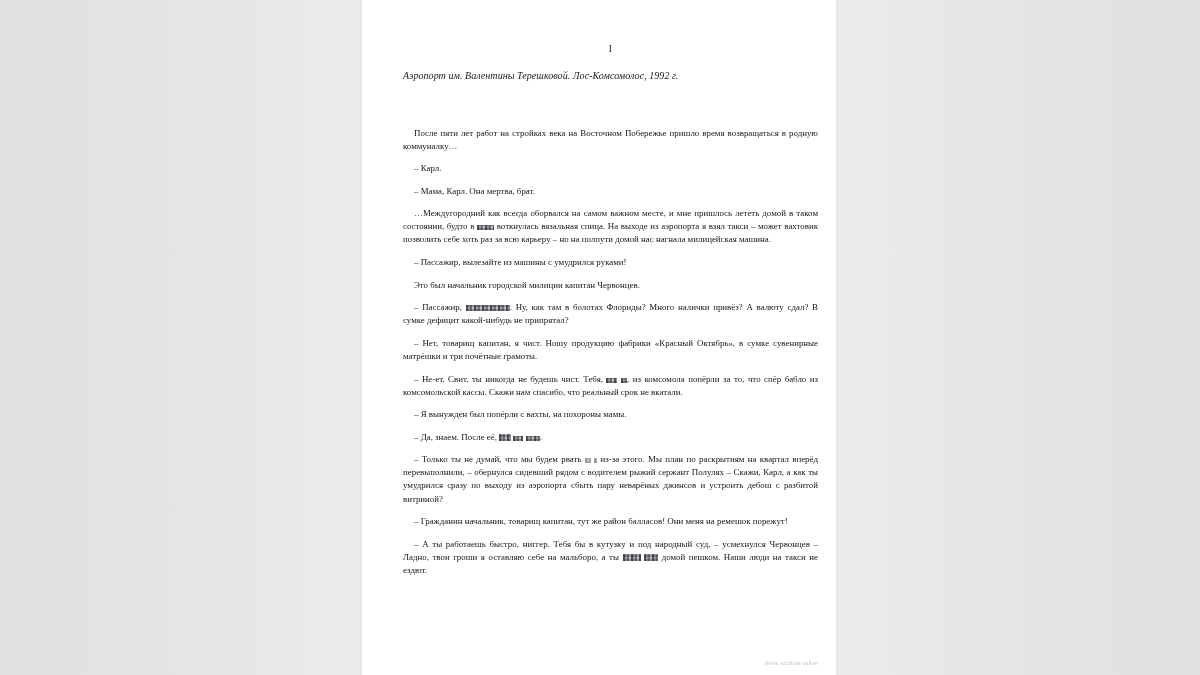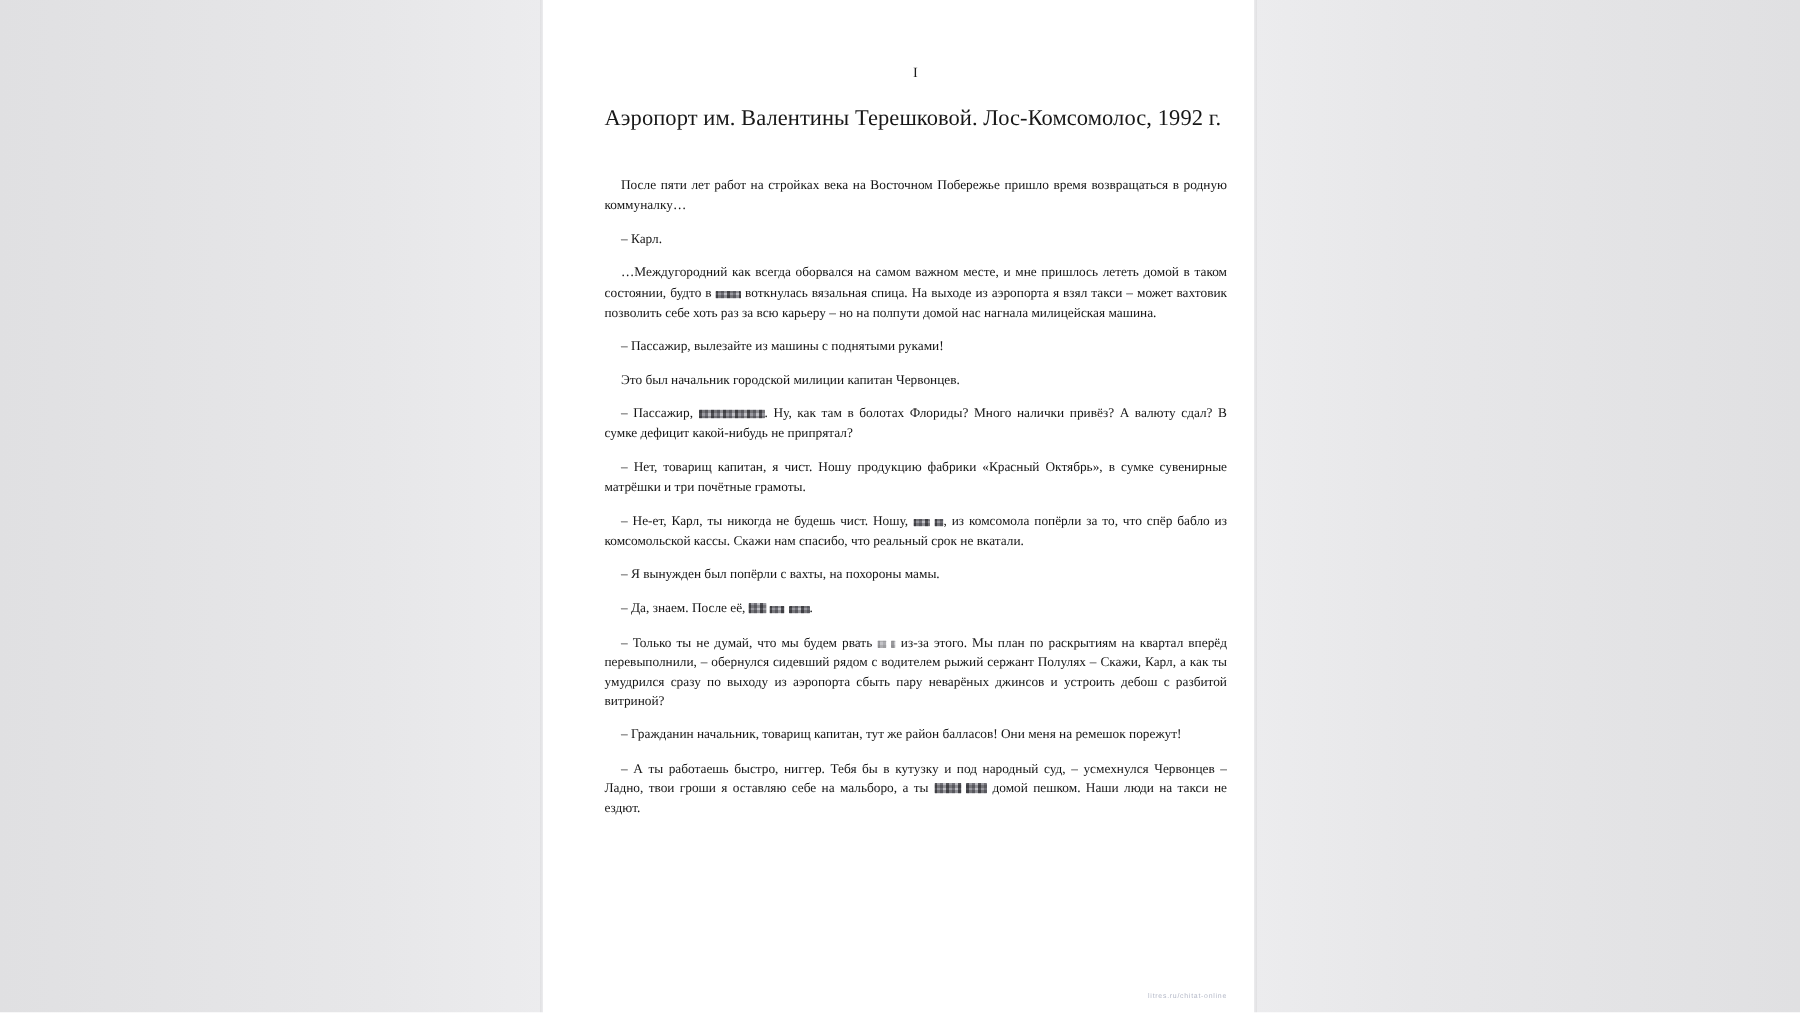--- a/index.html
+++ b/index.html
@@ -68,29 +68,30 @@
     text-align: center;
     font-size: 9.5px;
     color: #1c1c1c;
     margin: 0;
     padding-top: 44px;
     letter-spacing: 0.5px;
     font-weight: 400;
   }
 
   .dateline {
-    font-size: 15px;
+    font-style: italic;
+    font-size: 10px;
     color: #171717;
     margin: 15px 0 0 0;
     line-height: 1.35;
     letter-spacing: 0.05px;
   }
 
   .body-block {
-    margin-top: 28px;
+    margin-top: 44px;
   }
 
   p.para {
     margin: 0 0 9.5px 0;
     font-size: 8.9px;
     line-height: 1.47;
     color: #161616;
     text-align: justify;
     text-justify: inter-word;
     hyphens: none;
@@ -146,26 +147,27 @@
   <div id="page">
     <div id="text-column">
 
       <div class="chapter-number">I</div>
 
       <div class="dateline">Аэропорт им. Валентины Терешковой. Лос-Комсомолос, 1992 г.</div>
 
       <div class="body-block" id="body-block">
           <p class="para first-indent" id="p1"><span>После пяти лет работ на стройках века на Восточном Побережье пришло время возвращаться в родную коммуналку…</span></p>
           <p class="para first-indent" id="p2"><span>– Карл.</span></p>
+          <p class="para first-indent" id="p4"><span>– Мама, Карл. Она мертва, брат.</span></p>
           <p class="para first-indent" id="p5"><span>…Междугородний как всегда оборвался на самом важном месте, и мне пришлось лететь домой в таком состоянии, будто в </span><span class="redaction short" style="width: 17px;"></span><span> воткнулась вязальная спица. На выходе из аэропорта я взял такси – может вахтовик позволить себе хоть раз за всю карьеру – но на полпути домой нас нагнала милицейская машина.</span></p>
-          <p class="para first-indent" id="p6"><span>– Пассажир, вылезайте из машины с поднятыми руками!</span></p>
+          <p class="para first-indent" id="p6"><span>– Пассажир, вылезайте из машины с умудрился руками!</span></p>
           <p class="para first-indent" id="p7"><span>Это был начальник городской милиции капитан Червонцев.</span></p>
           <p class="para first-indent" id="p8"><span>– Пассажир, </span><span class="redaction tall" style="width: 44px;"></span><span>. Ну, как там в болотах Флориды? Много налички привёз? А валюту сдал? В сумке дефицит какой-нибудь не припрятал?</span></p>
           <p class="para first-indent" id="p9"><span>– Нет, товарищ капитан, я чист. Ношу продукцию фабрики «Красный Октябрь», в сумке сувенирные матрёшки и три почётные грамоты.</span></p>
-          <p class="para first-indent" id="p10"><span>– Не-ет, Карл, ты никогда не будешь чист. Ношу, </span><span class="redaction short" style="width: 11px;"></span><span> </span><span class="redaction short" style="width: 6px;"></span><span>, из комсомола попёрли за то, что спёр бабло из комсомольской кассы. Скажи нам спасибо, что реальный срок не вкатали.</span></p>
+          <p class="para first-indent" id="p10"><span>– Не-ет, Свит, ты никогда не будешь чист. Тебя, </span><span class="redaction short" style="width: 11px;"></span><span> </span><span class="redaction short" style="width: 6px;"></span><span>, из комсомола попёрли за то, что спёр бабло из комсомольской кассы. Скажи нам спасибо, что реальный срок не вкатали.</span></p>
           <p class="para first-indent" id="p11"><span>– Я вынужден был попёрли с вахты, на похороны мамы.</span></p>
           <p class="para first-indent" id="p12"><span>– Да, знаем. После её, </span><span class="redaction tall" style="width: 12px;"></span><span> </span><span class="redaction short" style="width: 10px;"></span><span> </span><span class="redaction short" style="width: 14px;"></span><span>.</span></p>
           <p class="para first-indent" id="p13"><span>– Только ты не думай, что мы будем рвать </span><span class="redaction short faint" style="width: 6px;"></span><span>  </span><span class="redaction short faint" style="width: 3px;"></span><span> из-за этого. Мы план по раскрытиям на квартал вперёд перевыполнили, – обернулся сидевший рядом с водителем рыжий сержант Полулях – Скажи, Карл, а как ты умудрился сразу по выходу из аэропорта сбыть пару неварёных джинсов и устроить дебош с разбитой витриной?</span></p>
           <p class="para first-indent" id="p16"><span>– Гражданин начальник, товарищ капитан, тут же район балласов! Они меня на ремешок порежут!</span></p>
           <p class="para first-indent" id="p15"><span>– А ты работаешь быстро, ниггер. Тебя бы в кутузку и под народный суд, – усмехнулся Червонцев – Ладно, твои гроши я оставляю себе на мальборо, а ты </span><span class="redaction tall" style="width: 18px;"></span><span> </span><span class="redaction tall" style="width: 14px;"></span><span> домой пешком. Наши люди на такси не ездют.</span></p>
         </div>
 
       <div class="watermark">litres.ru/chitat-online</div>
     </div>
   </div>

